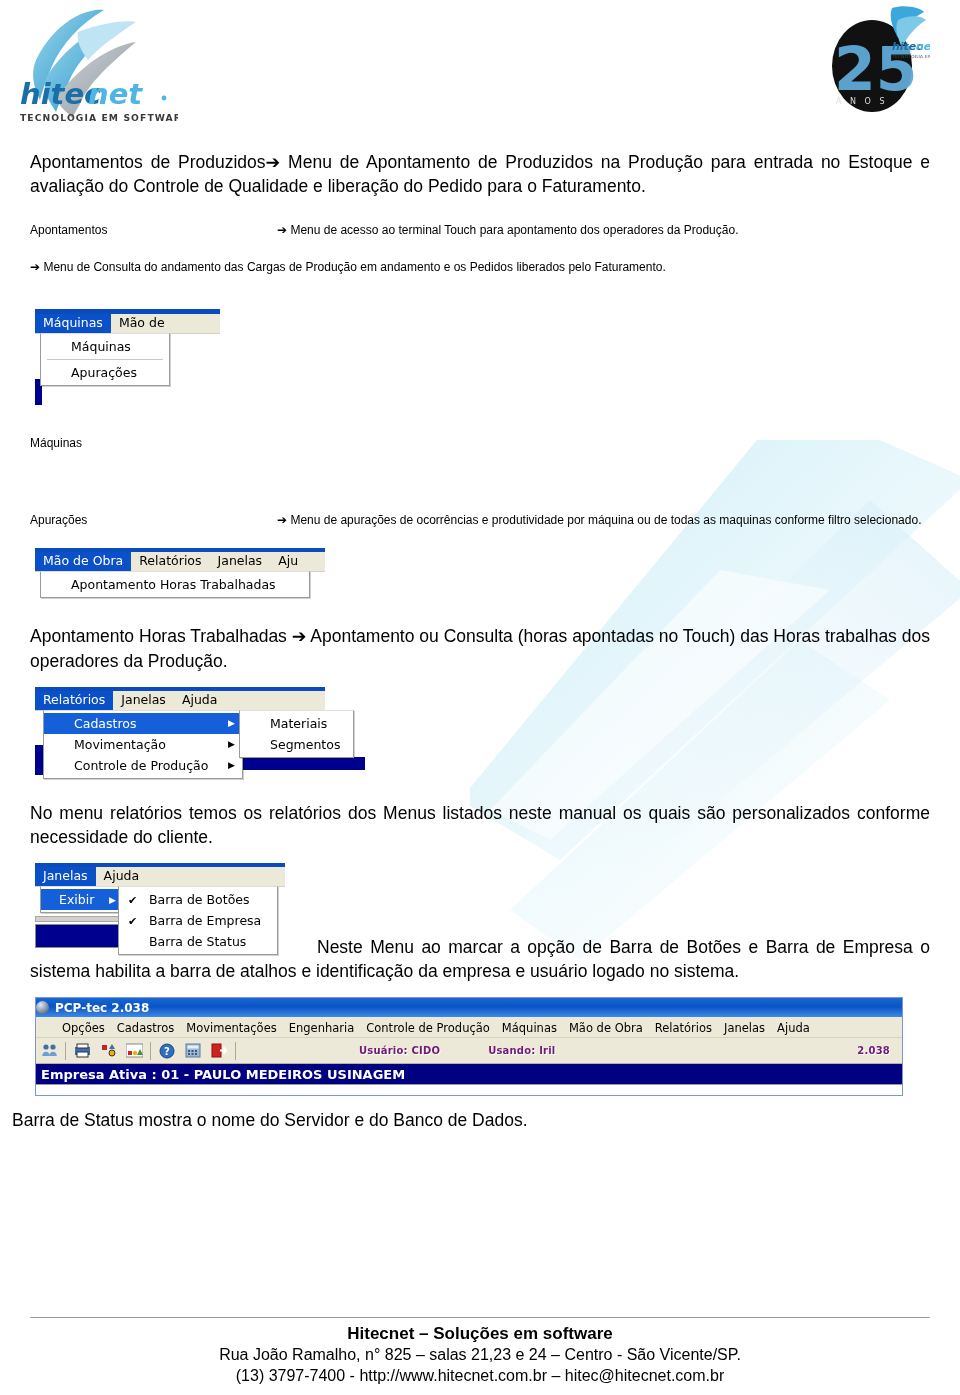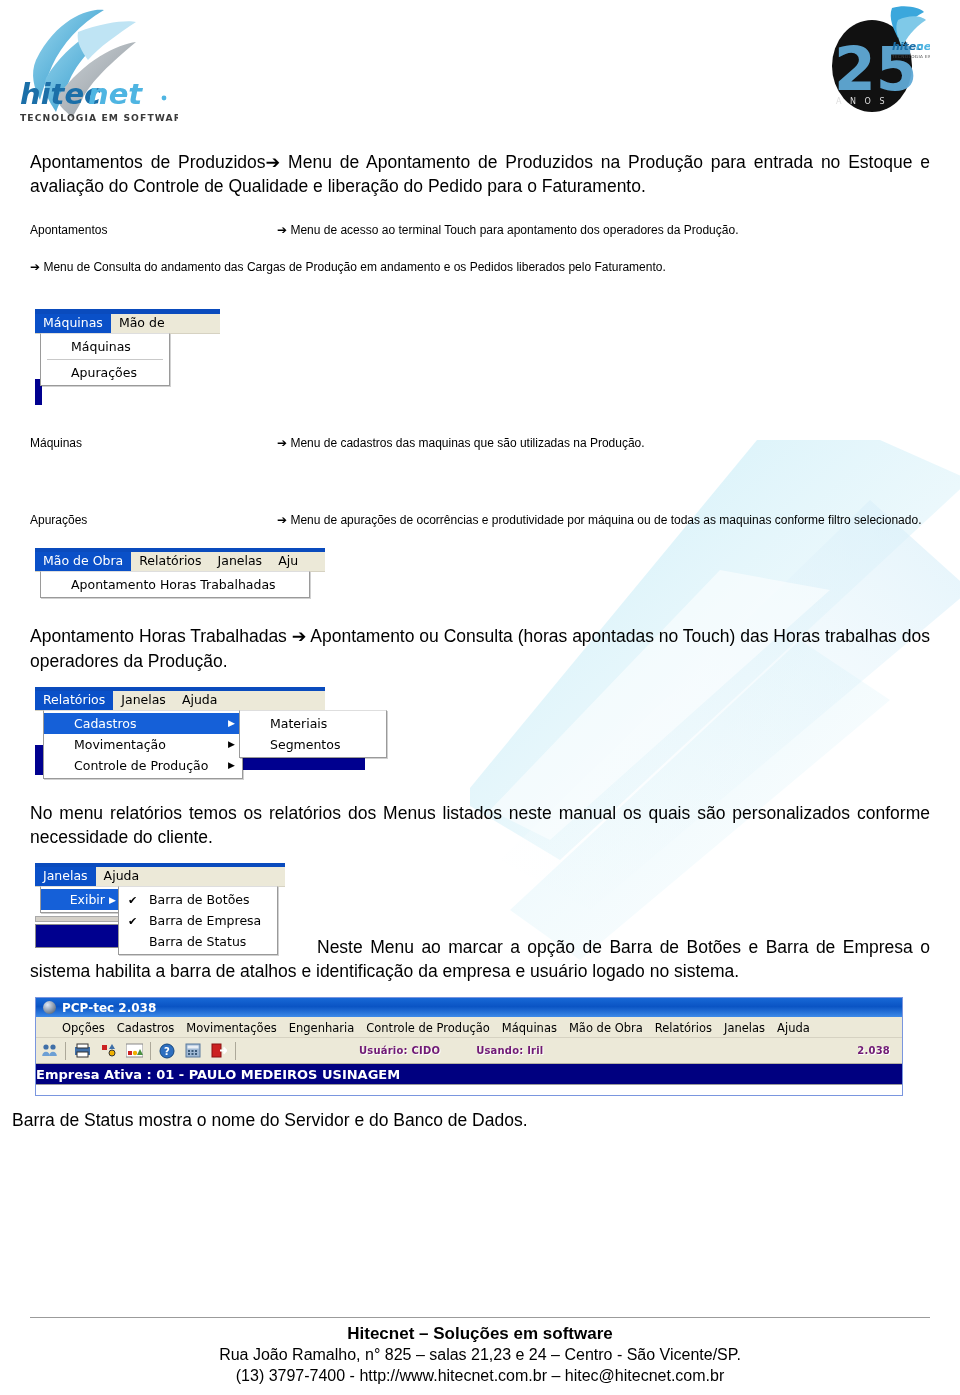--- a/index.html
+++ b/index.html
@@ -171,21 +171,21 @@
   .shot2-wrap { position: relative; width: 290px; height: 62px; margin-left: 5px; }
   .shot2-wrap .tb { position:absolute; left:0; top:0; width:290px; height:4px; background:#0a4bbd; }
   .shot2-wrap .mb { position:absolute; left:0; top:4px; width:290px; }
   .shot2-wrap .dd { position:absolute; left:5px; top:23px; width:270px; }
 
   
   .shot3-wrap { position: relative; width: 335px; height: 100px; margin-left: 5px; }
   .shot3-wrap .tb { position:absolute; left:0; top:0; width:290px; height:4px; background:#0a4bbd; }
   .shot3-wrap .mb { position:absolute; left:0; top:4px; width:290px; }
   .shot3-wrap .dd1 { position:absolute; left:8px; top:23px; width:200px; }
-  .shot3-wrap .dd2 { position:absolute; left:204px; top:23px; width:148px; }
+  .shot3-wrap .dd2 { position:absolute; left:204px; top:23px; width:115px; }
   .shot3-wrap .navy1 { position:absolute; left:0; top:58px; width:8px; height:30px; background:#00008f; }
   .shot3-wrap .navy2 { position:absolute; left:206px; top:70px; width:124px; height:13px; background:#00008f; }
 
   
   .shot4-wrap { position: relative; width: 270px; height: 95px; margin-left: 5px; }
   .shot4-wrap .tb { position:absolute; left:0; top:0; width:250px; height:4px; background:#0a4bbd; }
   .shot4-wrap .mb { position:absolute; left:0; top:4px; width:250px; }
   .shot4-wrap .dd1 { position:absolute; left:5px; top:23px; width:84px; }
   .shot4-wrap .dd2 { position:absolute; left:83px; top:23px; width:160px; }
   .shot4-wrap .gbar { position:absolute; left:0; top:53px; width:85px; height:6px; background:#d4d0c8; border:1px solid #a9a9a9; box-sizing:border-box;}
@@ -201,21 +201,21 @@
     font-family: "DejaVu Sans", sans-serif;
     font-size: 11.5px;
     z-index: 3;
     box-sizing: border-box;
   }
   .appwin .titlebar {
     height: 19px;
     background: linear-gradient(to bottom, #1868d6 0%, #0a54c4 45%, #3d8ae8 100%);
     display: flex;
     align-items: center;
-    padding-left: 7px;
+    padding-left: 0;
     color: #ffffff;
     font-weight: bold;
     font-size: 12px;
   }
   .appwin .titlebar .tbicon {
     width: 13px; height: 13px;
     border-radius: 50%;
     background: radial-gradient(circle at 35% 30%, #dfe9f7, #6d7c90 70%, #3d4a5c);
     margin-right: 6px;
     flex: 0 0 13px;
@@ -260,20 +260,21 @@
     letter-spacing: .2px;
   }
   .appwin .empresa {
     background: #000080;
     color: #ffffff;
     font-weight: bold;
     font-size: 13px;
     height: 20px;
     display: flex;
     align-items: center;
+    padding-left: 5px;
   }
   .appwin .clientarea {
     height: 10px;
     background: #ffffff;
     border-top: 1px solid #9a9a9a;
   }
 
   
   .status-line {
     font-size: 17.5px;
@@ -391,24 +392,20 @@
         <div class="sep"></div>
         <div class="di">Apurações</div>
       </div>
     </div>
   </div>
 
   <div class="spacer-md"></div>
 
   <div class="defrow">
     <div class="term">Máquinas</div>
-    <div class="desc">
-      <span class="arrow">➔</span>
-      <span>Menu de cadastros das maquinas que são utilizadas na Produção.</span>
-    </div>
   </div>
 
   <div class="spacer-lg"></div>
 
   <div class="defrow">
     <div class="term">Apurações</div>
     <div class="desc">
       <span class="arrow">➔</span>
       <span>Menu de apurações de ocorrências e produtividade por máquina ou de todas as maquinas conforme filtro selecionado.</span>
     </div>
@@ -488,21 +485,21 @@
       <div class="mb">
         <div class="menubar">
           <div class="mi sel">Janelas</div>
           <div class="mi">Ajuda</div>
         </div>
       </div>
       <div class="gbar"></div>
       <div class="navy"></div>
       <div class="dd1">
         <div class="dropdown">
-          <div class="di sel" style="padding-left:18px;text-align:right;">
+          <div class="di sel" style="padding-left:18px;">
             <span>Exibir</span>
             <span class="chev">▶</span>
           </div>
         </div>
       </div>
       <div class="dd2">
         <div class="dropdown">
           <div class="di">
             <span class="chk">✔</span>
             <span>Barra de Botões</span>
@@ -594,21 +591,21 @@
           </svg>
       </div>
       <div class="tbtn">
         <svg width="16" height="15" viewBox="0 0 16 15">
             <rect x="1" y="1" width="9" height="13" fill="#cc2222" stroke="#8a1111"></rect>
             <path d="M9 7.5 L15 7.5 M12.5 4.5 L15.5 7.5 L12.5 10.5" stroke="#ffffff" stroke-width="1.8" fill="none"></path>
           </svg>
       </div>
       <div class="tsep"></div>
       <span class="status-embossed" style="margin-left:120px;">Usuário: CIDO</span>
-      <span class="status-embossed" style="margin-left:36px;">Usando: Iril</span>
+      <span class="status-embossed" style="margin-left:48px;">Usando: Iril</span>
       <span class="status-embossed" style="position:absolute; right:12px;">2.038</span>
     </div>
     <div class="empresa">Empresa Ativa : 01 - PAULO MEDEIROS USINAGEM</div>
     <div class="clientarea"></div>
   </div>
 
 </div>
 
 <div class="status-line">Barra de Status mostra o nome do Servidor e do Banco de Dados.</div>
 

